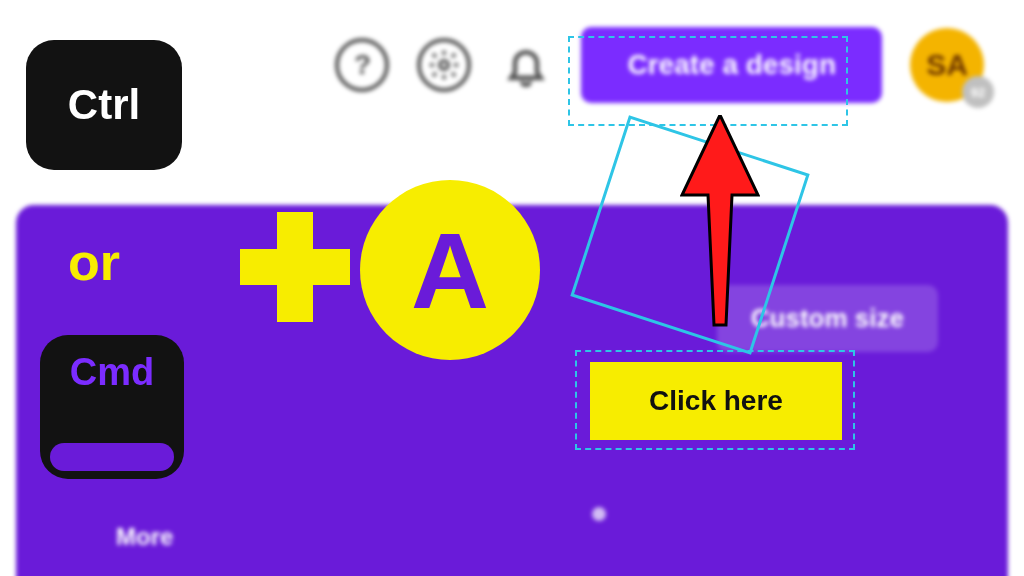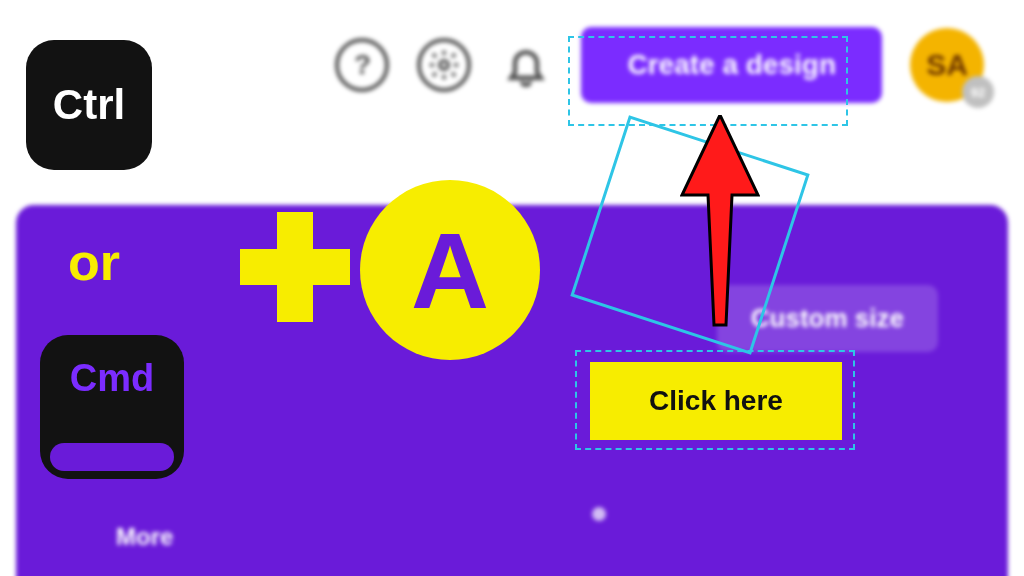--- a/index.html
+++ b/index.html
@@ -169,21 +169,21 @@
       justify-content: center;
       font-size: 28px;
       font-weight: 800;
       color: #111;
     }
     
     .key-ctrl {
       position: absolute;
       top: 40px;
       left: 26px;
-      width: 126px;
+      width: 156px;
       height: 130px;
       background: #121212;
       border-radius: 28px;
       color: #fff;
       font-size: 42px;
       font-weight: 700;
       display: flex;
       align-items: center;
       justify-content: center;
     }
@@ -194,21 +194,21 @@
       width: 144px;
       height: 144px;
       background: #121212;
       border-radius: 28px;
       color: #7b2cff;
       font-size: 38px;
       font-weight: 700;
       display: flex;
       align-items: flex-start;
       justify-content: center;
-      padding-top: 22px;
+      padding-top: 16px;
       overflow: hidden;
     }
     .key-cmd::after{
       content:"";
       position:absolute;
       bottom:8px;
       left:10px;
       right:10px;
       height:28px;
       background:#6a1bd9;

